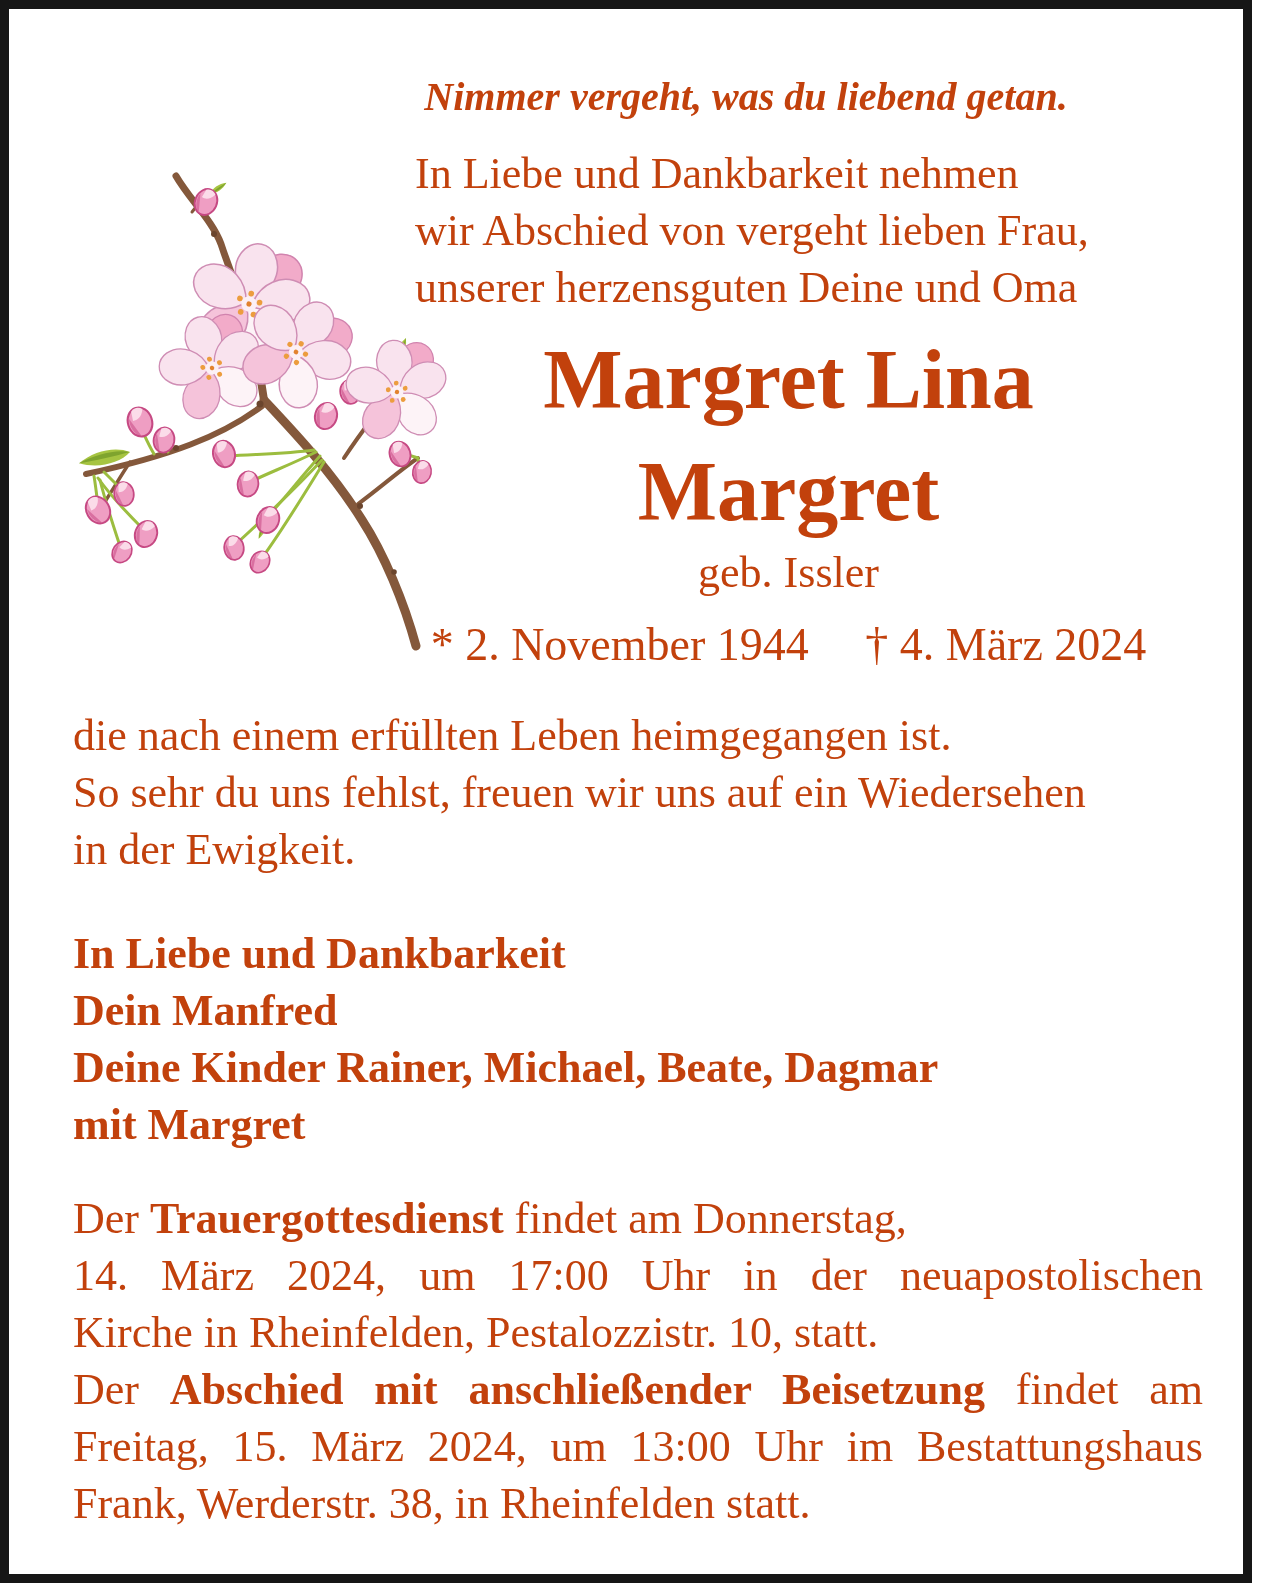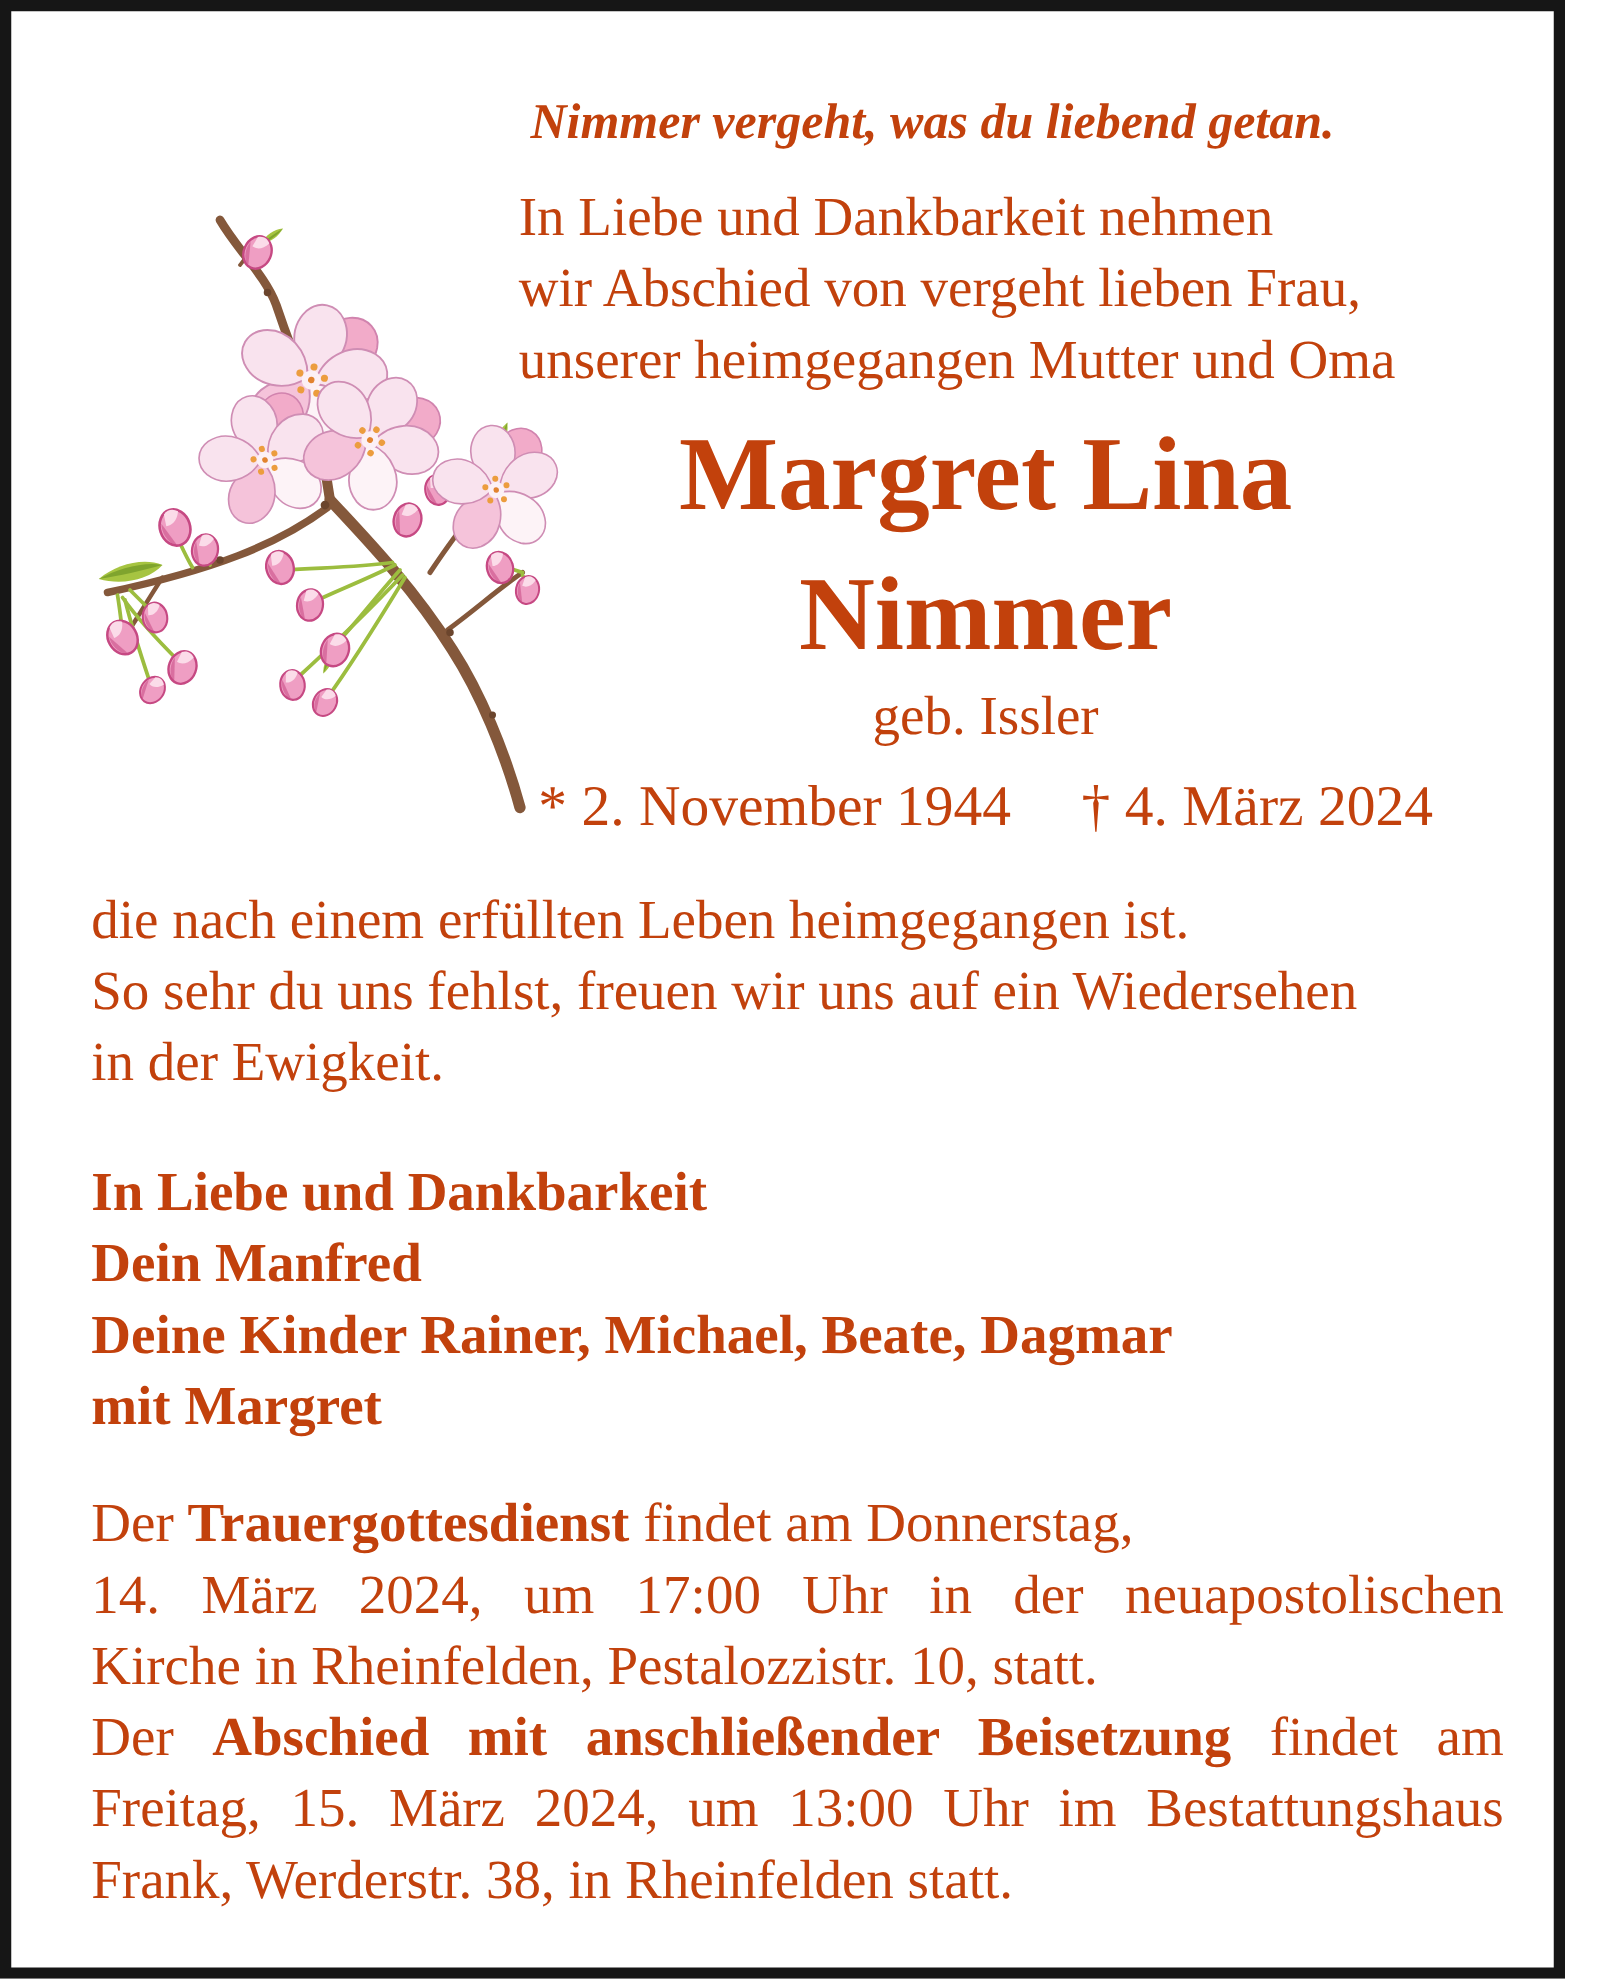--- a/index.html
+++ b/index.html
@@ -197,26 +197,26 @@
     <use href="#blossom" transform="translate(148,214) scale(1.02) rotate(-16)"></use>
     <use href="#blossom" transform="translate(232,198) scale(1.08) rotate(32)"></use>
     <use href="#blossom" transform="translate(333,238) scale(1.0) rotate(-5)"></use>
   </svg>
 
   <div class="quote">Nimmer vergeht, was du liebend getan.</div>
 
   <div class="intro">
     <span class="line">In Liebe und Dankbarkeit nehmen</span>
     <span class="line">wir Abschied von vergeht lieben Frau,</span>
-    <span class="line">unserer heimgegangen Mutter und Oma</span>
+    <span class="line">unserer herzensguten Deine und Oma</span>
   </div>
 
   <div class="name">
     <span class="line">Margret Lina</span>
-    <span class="line">Nimmer</span>
+    <span class="line">Margret</span>
   </div>
 
   <div class="maiden">geb. Issler</div>
 
   <div class="dates">
     <span class="birth">* 2. November 1944</span>
     <span class="death">† 4. März 2024</span>
   </div>
 
   <div class="textblock body-block">

